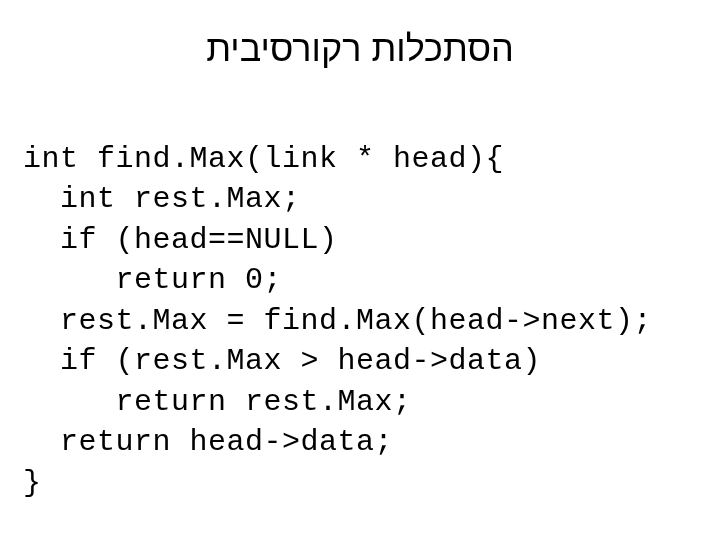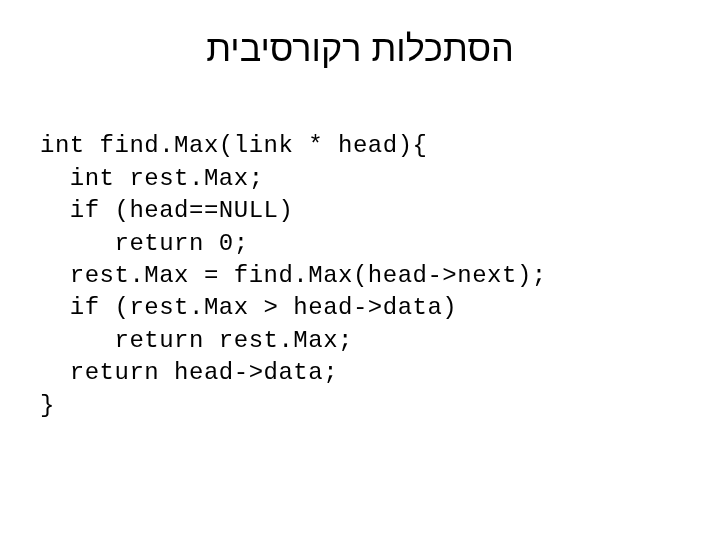--- a/index.html
+++ b/index.html
@@ -8,32 +8,32 @@
     background: #ffffff;
     width: 720px;
     height: 540px;
     font-family: Arial, Helvetica, sans-serif;
     overflow: hidden;
   }
   .slide {
     width: 720px;
     height: 540px;
     box-sizing: border-box;
-    padding: 20px 40px;
+    padding: 20px 23px;
   }
   .title {
     text-align: center;
     font-size: 36px;
     color: #000;
     margin: 8px 0 28px 0;
     direction: rtl;
   }
   .code {
     font-family: "Courier New", Courier, monospace;
-    font-size: 24px;
+    font-size: 30px;
     line-height: 1.35;
     white-space: pre;
     color: #000;
     letter-spacing: 0.5px;
   }
 </style>
 </head>
 <body>
 
 <div class="slide">

